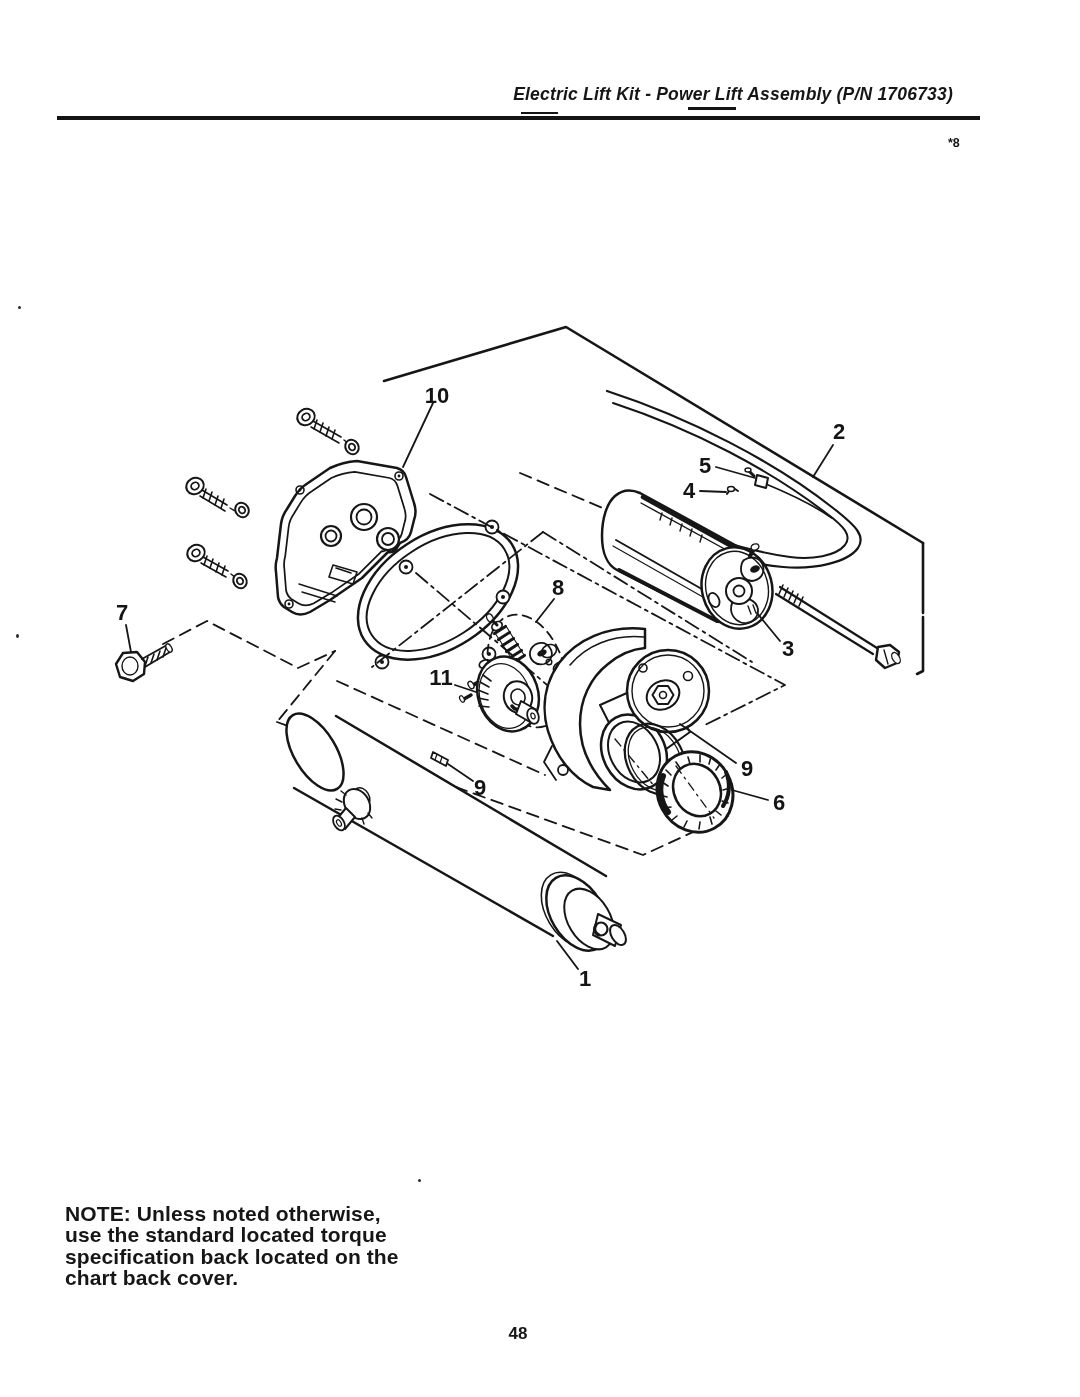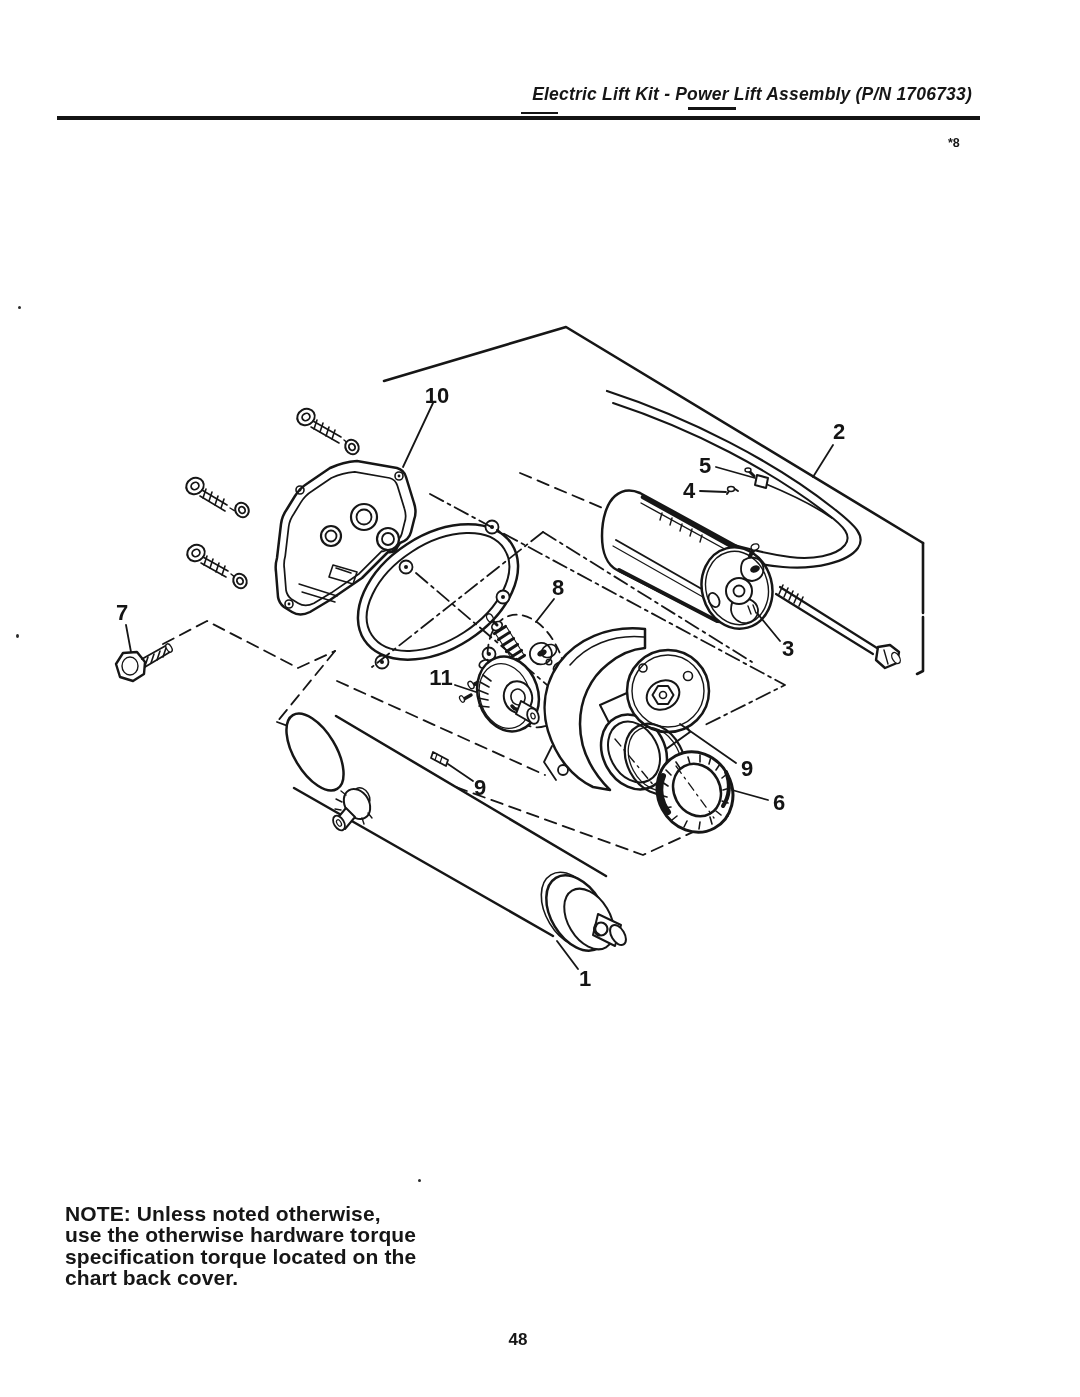--- a/index.html
+++ b/index.html
@@ -2,35 +2,35 @@
 <html><head>
 <meta charset="utf-8">
 <style>
   html,body { margin:0; padding:0; }
   .page {
     position:relative; width:1080px; height:1397px;
     background:#ffffff; overflow:hidden;
     font-family:"Liberation Sans", sans-serif; color:#161616;
   }
   .hdr-title {
-    position:absolute; top:84px; right:108px; width:500px;
+    position:absolute; top:84px; right:127px; width:500px;
     font-style:italic; font-weight:bold; font-size:17.5px;
     letter-spacing:0.2px; text-align:right; white-space:nowrap;
   }
   .hdr-rule  { position:absolute; left:57px; top:116px; width:923px; height:4px; background:#141414; }
   .rule-frag-a { position:absolute; left:688px; top:107px; width:48px; height:3px; background:#141414; }
   .rule-frag-b { position:absolute; left:521px; top:112px; width:37px; height:2px; background:#141414; }
   .edition-mark { position:absolute; left:948px; top:136px; font-size:12.5px; font-weight:bold; }
   .note {
     position:absolute; left:65px; top:1203px;
     font-size:21px; font-weight:bold; line-height:21.3px; letter-spacing:0.1px;
   }
   .page-num {
     position:absolute; left:492px; top:1324px; width:52px;
-    text-align:center; font-size:17px; font-weight:bold;margin-top:6px;
+    text-align:center; font-size:17px; font-weight:bold;
   }
   .speck { position:absolute; background:#2a2a2a; border-radius:50%; }
   .sp1 { left:18px;  top:306px;  width:3px; height:3px; }
   .sp2 { left:16px;  top:634px;  width:3px; height:4px; }
   .sp3 { left:418px; top:1179px; width:3px; height:3px; }
   svg.fig { position:absolute; left:0; top:0; }
   svg.fig * { vector-effect:none; }
   .callout-label {
     font-family:"Liberation Sans", sans-serif;
     font-size:22px; font-weight:bold; fill:#141414;
@@ -344,19 +344,19 @@
       </g>
       <g>
         <path d="M578,969 L557,941"></path>
         <text class="callout-label" x="585" y="986" text-anchor="middle" stroke="none">1</text>
       </g>
     </g>
   </svg>
 
   <div class="note">
     <div>NOTE: Unless noted otherwise,</div>
-    <div>use the otherwise hardware torque</div>
-    <div>specification torque located on the</div>
+    <div>use the standard located torque</div>
+    <div>specification back located on the</div>
     <div>chart back cover.</div>
   </div>
 
   <div class="page-num">48</div>
 </div>
 
 </body></html>

